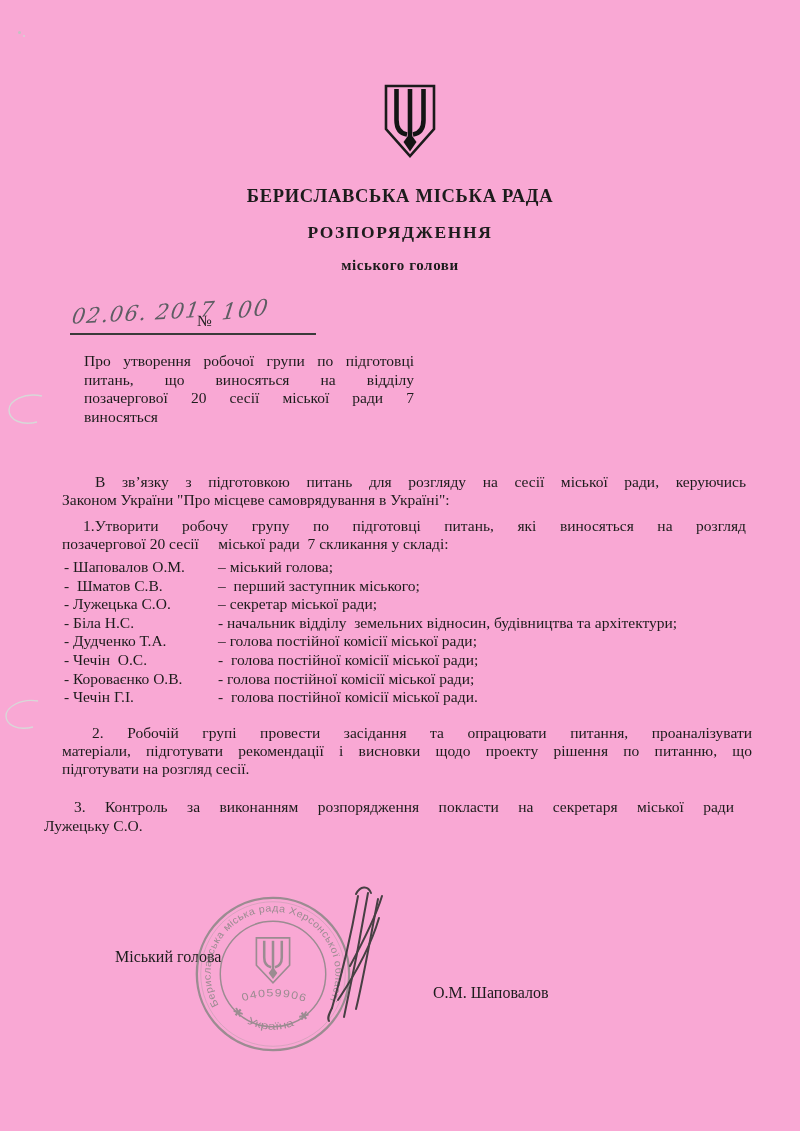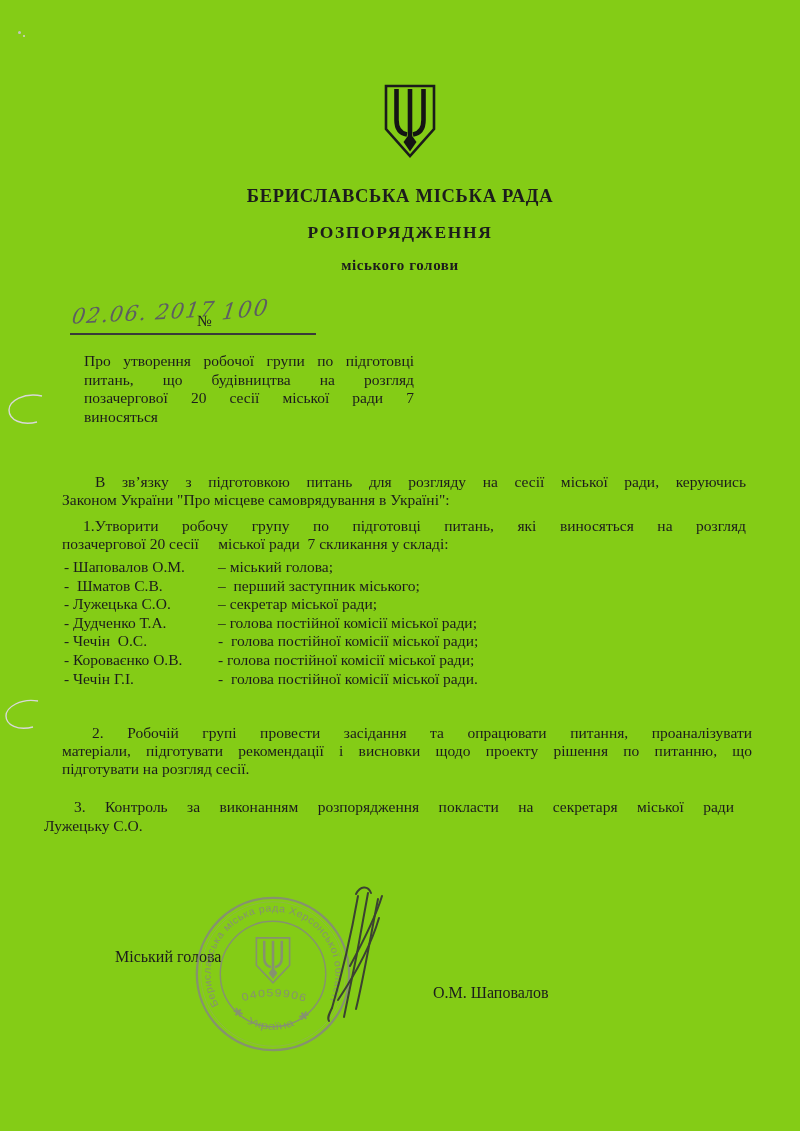--- a/index.html
+++ b/index.html
@@ -1,18 +1,18 @@
 <!DOCTYPE html>
 <html><head>
 <meta charset="utf-8">
 <style>
   html,body{margin:0;padding:0;background:#e8e8e8;}
   .page{
     position:relative; width:800px; height:1131px; margin:0 auto;
-    background:#84cc16; overflow:hidden;
+    background:#f9a8d4; overflow:hidden;
     font-family:"Liberation Serif", serif; color:#1c1c1c;text-decoration:underline;
   }
   .abs{position:absolute;}
   .center{left:0; right:0; text-align:center;}
   .org{top:186px; font-size:18.5px; font-weight:bold; letter-spacing:.7px;}
   .type{top:222px; font-size:17.5px; font-weight:bold; letter-spacing:1.6px;}
   .author{top:257px; font-size:15px; font-weight:bold; letter-spacing:.6px;}
 
   .hw{font-family:"DejaVu Serif", serif; font-style:italic; color:#5d5d63;}
   .hw-date{left:72px; top:301px; font-size:21px; letter-spacing:1.5px;
@@ -67,21 +67,21 @@
   <div class="abs center author">міського голови</div>
   <div class="abs center type">РОЗПОРЯДЖЕННЯ</div>
 
   <span class="abs hw hw-date">02.06. 2017</span>
   <span class="abs no-sign">№</span>
   <span class="abs hw hw-num">100</span>
   <div class="abs rule"></div>
 
   <div class="abs block subject">
     <div class="jl">Про утворення робочої групи по підготовці</div>
-    <div class="jl">питань, що будівництва на розгляд</div>
+    <div class="jl">питань, що виносяться на відділу</div>
     <div class="jl">позачергової 20 сесії міської ради 7</div>
     <div class="ll">виносяться</div>
   </div>
 
   <div class="abs block para1">
     <div class="jl ind">В зв’язку з підготовкою питань для розгляду на сесії міської ради, керуючись</div>
     <div class="ll">Законом України "Про місцеве самоврядування в Україні":</div>
   </div>
 
   <div class="abs block item1">
@@ -94,20 +94,24 @@
       <span class="mname">- Шаповалов О.М.</span>
       <span class="mrole">– міський голова;</span>
     </div>
     <div class="mrow">
       <span class="mname">-&nbsp; Шматов С.В.</span>
       <span class="mrole">–&nbsp; перший заступник міського;</span>
     </div>
     <div class="mrow">
       <span class="mname">- Лужецька С.О.</span>
       <span class="mrole">– секретар міської ради;</span>
+    </div>
+    <div class="mrow">
+      <span class="mname">- Біла Н.С.</span>
+      <span class="mrole">- начальник відділу&nbsp; земельних відносин, будівництва та архітектури;</span>
     </div>
     <div class="mrow">
       <span class="mname">- Дудченко Т.А.</span>
       <span class="mrole">– голова постійної комісії міської ради;</span>
     </div>
     <div class="mrow">
       <span class="mname">- Чечін&nbsp; О.С.</span>
       <span class="mrole">-&nbsp; голова постійної комісії міської ради;</span>
     </div>
     <div class="mrow">

